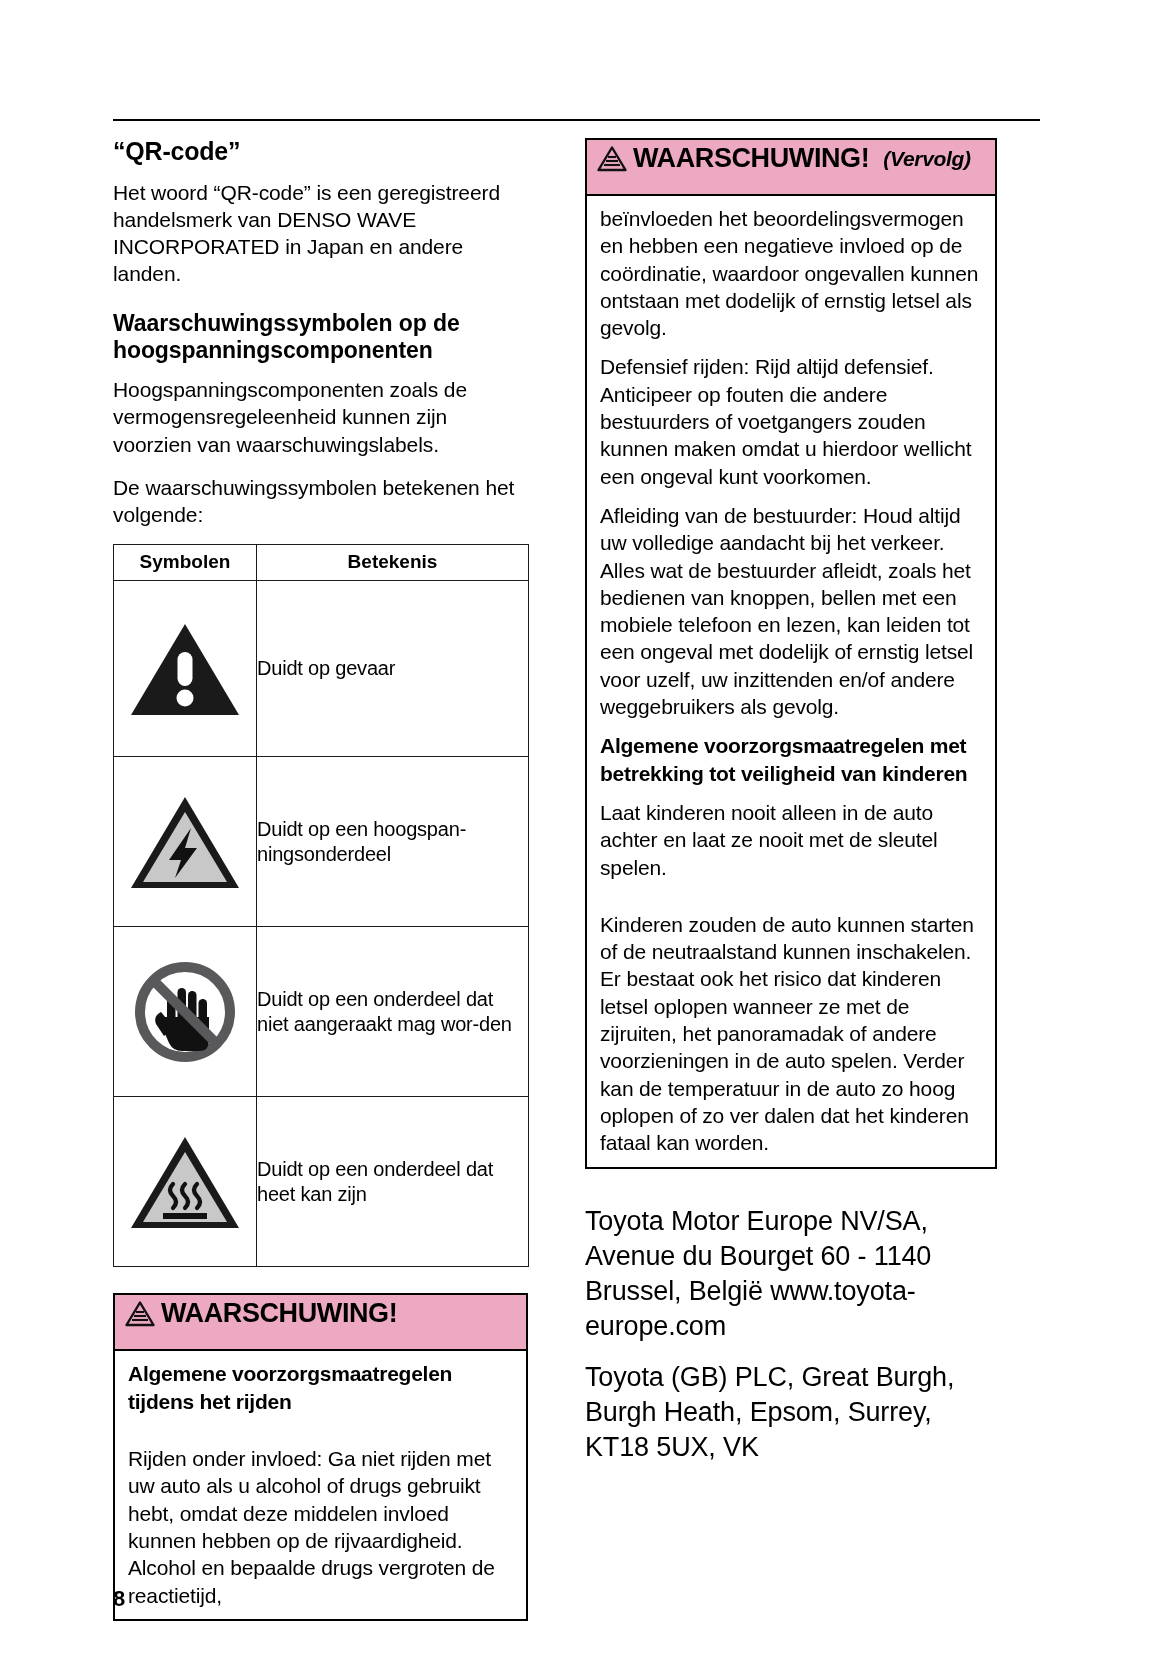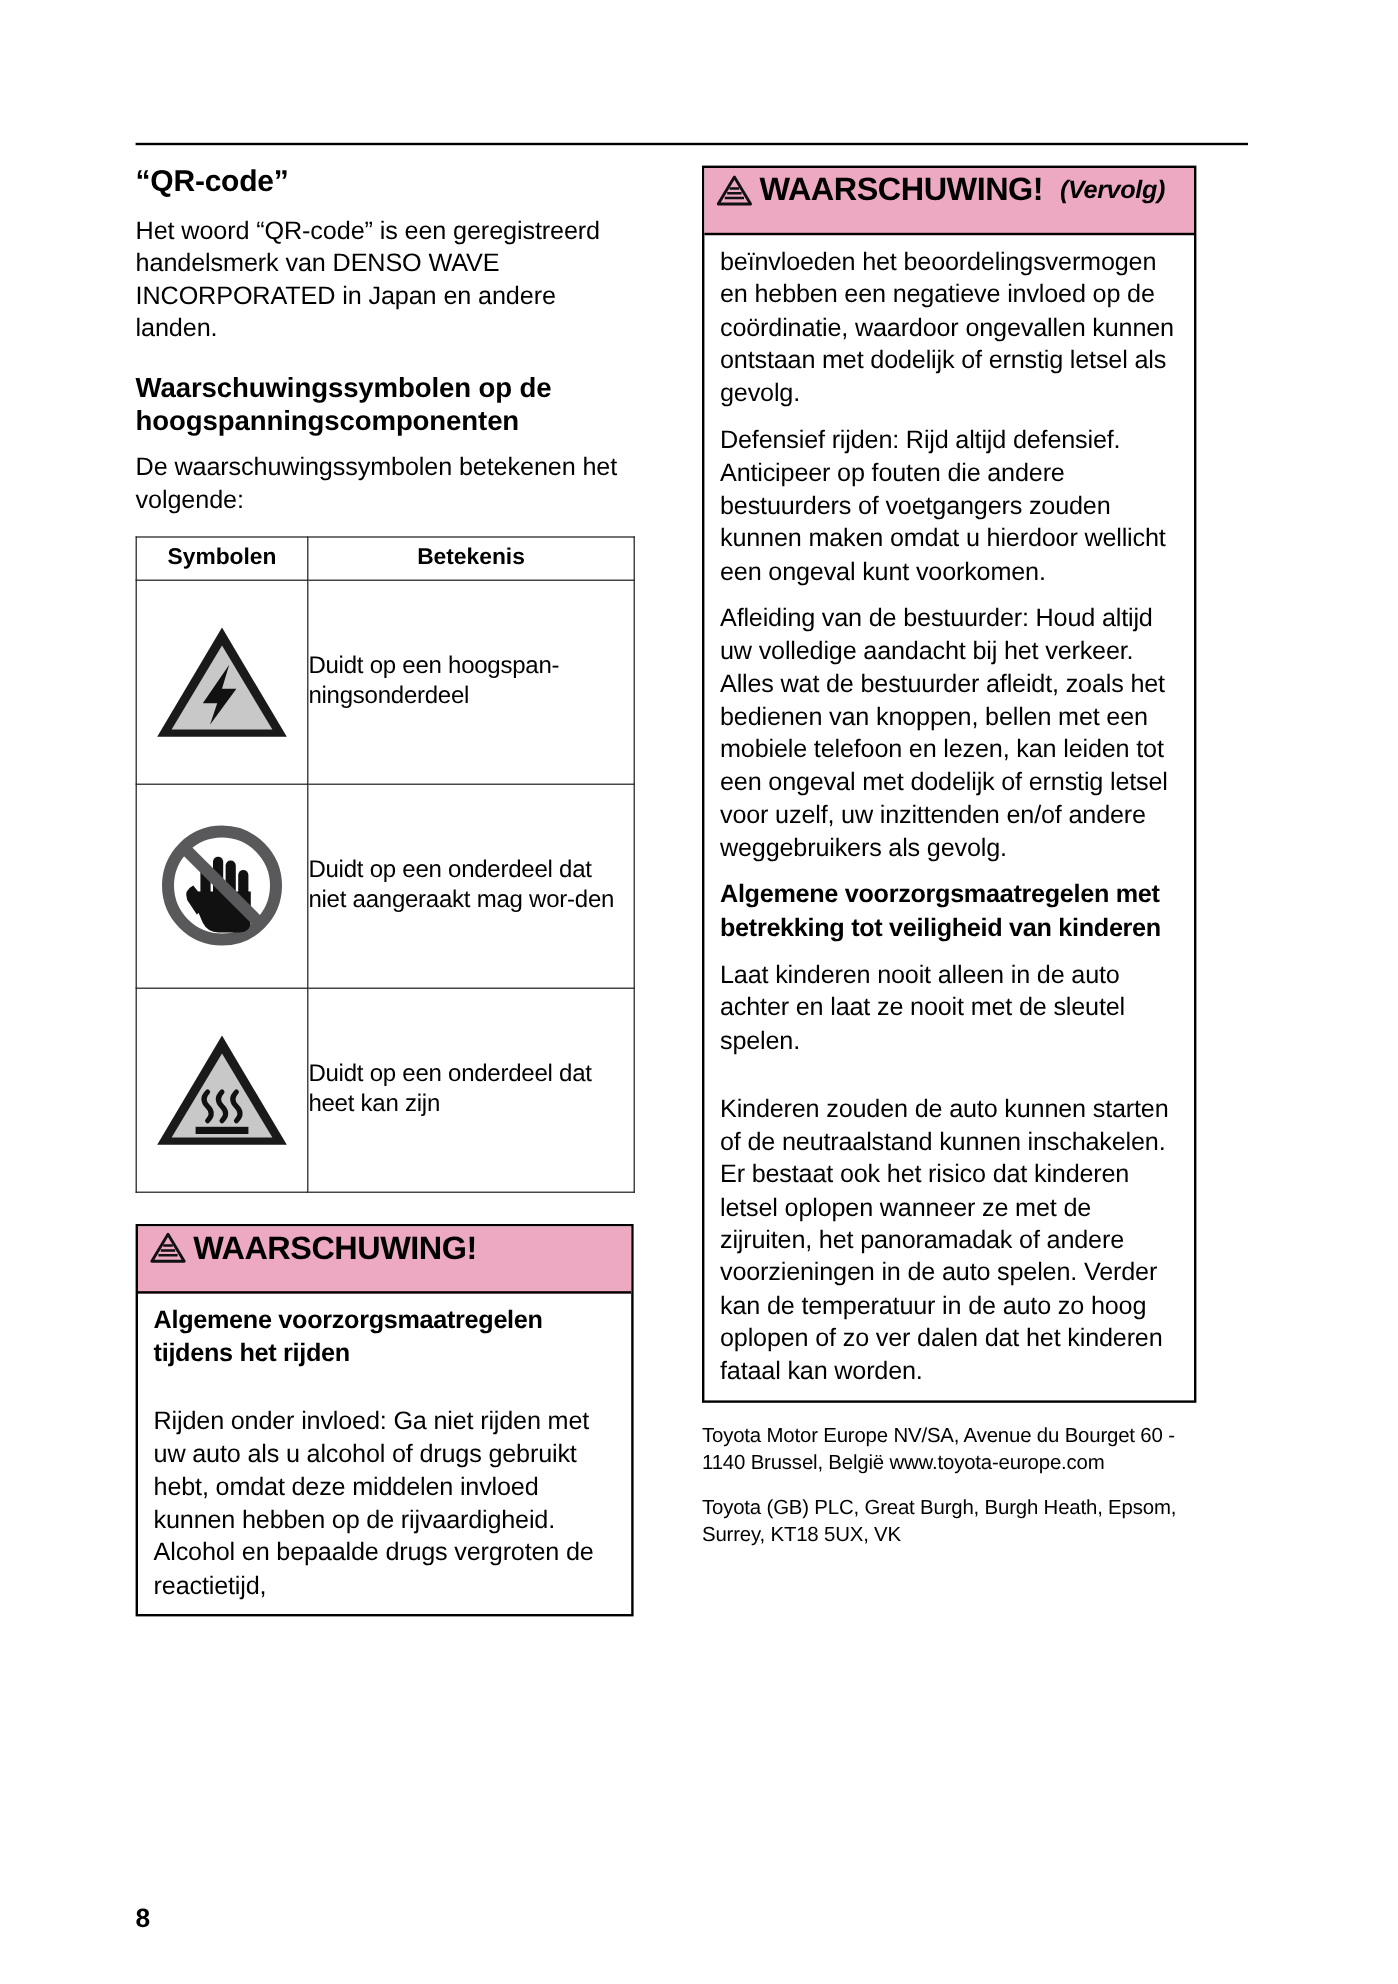--- a/index.html
+++ b/index.html
@@ -133,22 +133,22 @@
   .warn-body p:last-child { margin-bottom: 0; margin-top: 30px; }
   .warn-body p.bold {
     font-weight: bold;
     letter-spacing: -0.25px;
   }
 
   .left-warn { margin-top: 26px; width: 415px; }
   .right-warn { width: 412px; }
 
   .footer-block {
-    margin-top: 17px;
-    font-size: 17px;
+    margin-top: 35px;
+    font-size: 27px;
     line-height: 1.30;
     letter-spacing: -0.15px;
   }
   .footer-block p { margin: 0 0 16px 0; }
   .footer-block p:last-child { margin-bottom: 0; }
 
   .page-number {
     position: absolute;
     left: 113px; top: 1586px;
     font-size: 22px;
@@ -168,31 +168,44 @@
   <div class="columns">
 
     <div class="col-left">
 
       <h1 class="sec-title">“QR-code”</h1>
 
       <p class="body">Het woord “QR-code” is een geregistreerd handelsmerk van DENSO WAVE INCORPORATED in Japan en andere landen.</p>
 
       <h2 class="sub-title">Waarschuwingssymbolen op de hoogspanningscomponenten</h2>
 
+      <p class="body">Hoogspanningscomponenten zoals de vermogensregeleenheid kunnen zijn voorzien van waarschuwingslabels.</p>
       <p class="body">De waarschuwingssymbolen betekenen het volgende:</p>
 
       <table class="sym-table">
         <thead>
           <tr>
             <th class="th-sym">Symbolen</th>
             <th class="th-bet">Betekenis</th>
           </tr>
         </thead>
         <tbody>
 
+          <tr>
+            <td class="sym-cell">
+              <span>
+                <svg width="112" height="100" viewBox="0 0 112 100" aria-hidden="true" style="margin:0 auto;">
+                  <polygon points="56,5 110,96 2,96" fill="#1a1a1a"></polygon>
+                  <rect x="48.5" y="33" width="15" height="34" rx="7.5" fill="#ffffff"></rect>
+                  <circle cx="56" cy="79" r="8.5" fill="#ffffff"></circle>
+                </svg>
+              </span>
+            </td>
+            <td class="mean-cell">Duidt op gevaar</td>
+          </tr>
 
           <tr>
             <td class="sym-cell short">
               <span>
                 <svg width="112" height="100" viewBox="0 0 112 100" aria-hidden="true" style="margin:0 auto;">
                   <polygon points="56,5 110,96 2,96" fill="#1a1a1a"></polygon>
                   <polygon points="56,20 98,90 14,90" fill="#c8c8c8"></polygon>
                   <path d="M62 36 L40 68 L52 68 L46 86 L68 56 L56 56 Z" fill="#111111"></path>
                 </svg>
               </span>

